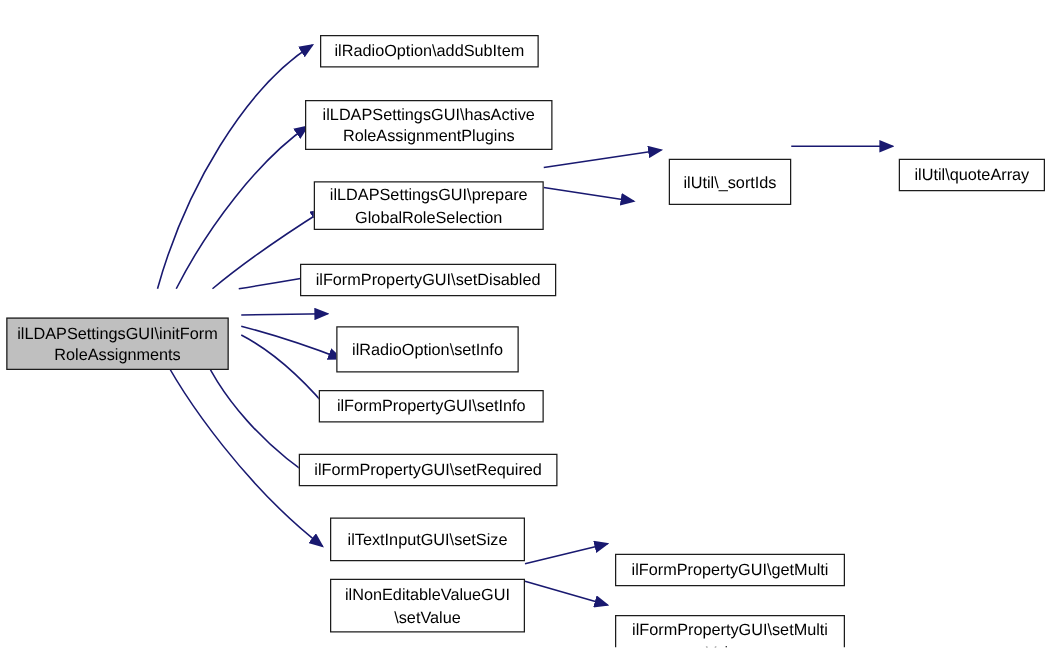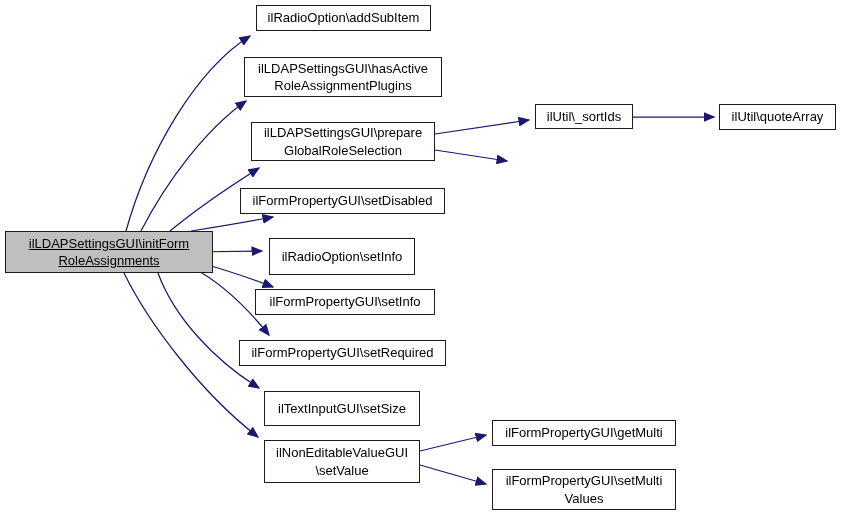--- a/index.html
+++ b/index.html
@@ -30,41 +30,42 @@
     color: #000000;
     font-size: 13px;
     line-height: 1.32;
     display: flex;
     flex-direction: column;
     align-items: center;
     justify-content: center;
     text-align: center;
     cursor: pointer;
     z-index: 2;
+    margin-top: 23px;
   }
   .node span {
     display: block;
     white-space: nowrap;
   }
   .node.highlight {
     background: #bfbfbf;
     border-width: 1.8px;
   }
   
-  #n-main        { left:   5px; top: 231px; width: 208px; height: 42px; text-decoration: underline; }
+  #n-main        { left:   5px; top: 231px; width: 178px; height: 42px; }
   #n-addsubitem  { left: 256px; top:   5px; width: 175px; height: 26px; }
   #n-hasactive   { left: 244px; top:  57px; width: 198px; height: 40px; }
   #n-prepare     { left: 251px; top: 122px; width: 184px; height: 39px; }
   #n-setdisabled { left: 240px; top: 188px; width: 205px; height: 26px; }
   #n-radiosetinfo{ left: 269px; top: 238px; width: 146px; height: 37px; }
   #n-formsetinfo { left: 255px; top: 289px; width: 180px; height: 26px; }
   #n-setrequired { left: 239px; top: 340px; width: 207px; height: 26px; }
   #n-setsize     { left: 264px; top: 391px; width: 156px; height: 35px; }
   #n-setvalue    { left: 264px; top: 440px; width: 156px; height: 43px; }
-  #n-sortids     { left: 535px; top: 104px; width:  98px; height: 25px; }
+  #n-sortids     { left: 535px; top: 104px; width:  98px; height: 37px; }
   #n-quotearray  { left: 719px; top: 104px; width: 117px; height: 26px; }
   #n-lookuptitle { left: 512px; top: 155px; width: 141px; height: 26px; }
   #n-getmulti    { left: 492px; top: 420px; width: 184px; height: 26px; }
   #n-setmulti    { left: 492px; top: 469px; width: 184px; height: 41px; }
   .edge-path {
     fill: none;
     stroke: #191970;
     stroke-width: 1.25px;
   }
 </style>

